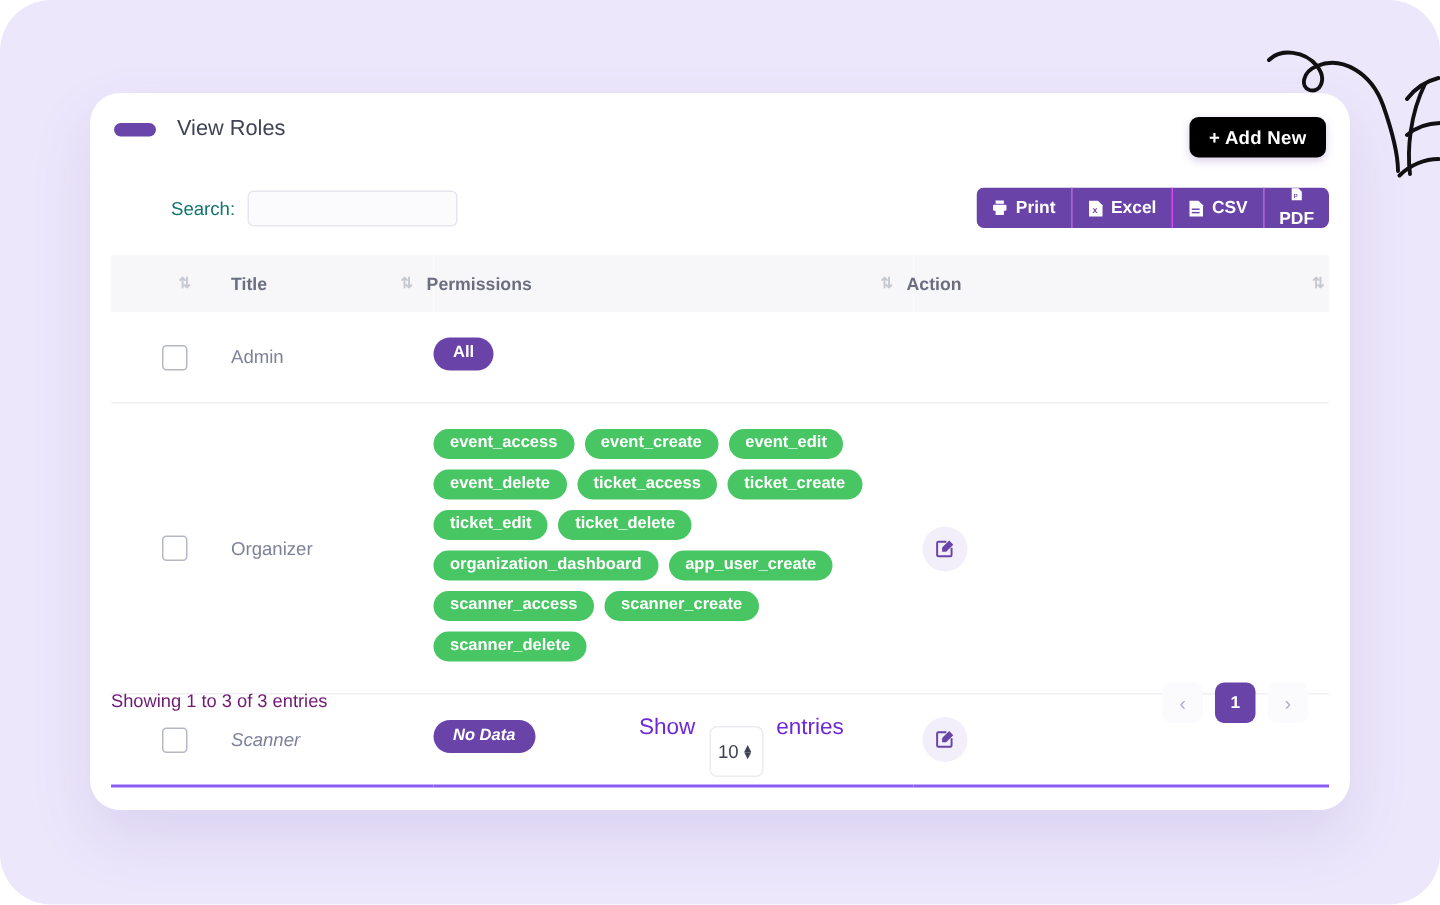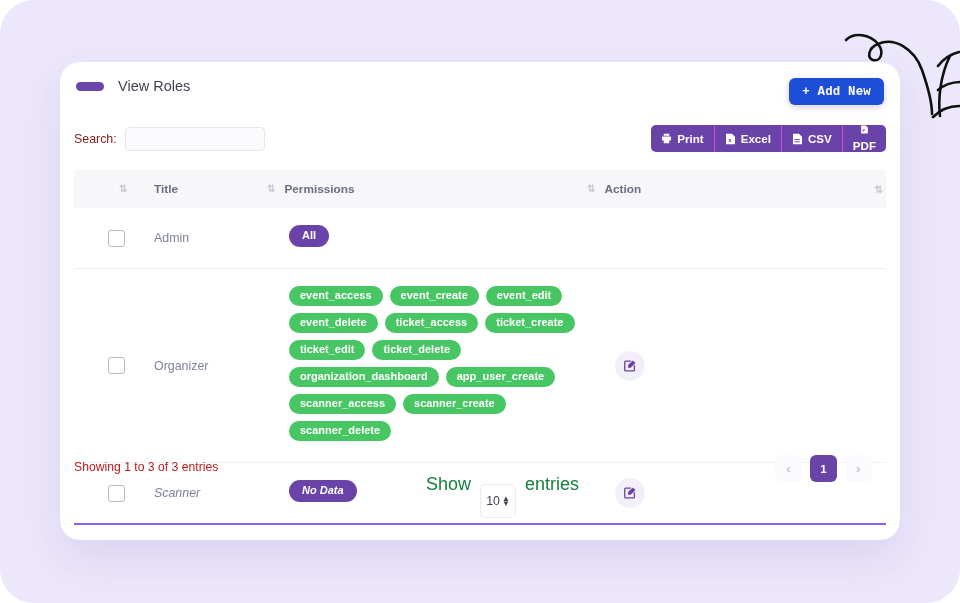--- a/index.html
+++ b/index.html
@@ -54,47 +54,48 @@
     display: block;
   }
   .card-title {
     font-size: 14.5px;
     color: #3f4254;
     font-weight: 400;
   }
   .add-new-btn {
     position: absolute;
     right: 16px; top: 16px;
-    background: #1d4ed8;
+    background: #000000;
     color: #fff;
     border: none;
     border-radius: 6px;
     height: 27px;
     padding: 0 13px;
     font-size: 12.4px;
     font-weight: bold;
-    font-family: Liberation Mono, monospace;
+    font-family: Liberation Sans, sans-serif;
     cursor: pointer;
     letter-spacing: .2px;
     box-shadow: 0 2px 6px rgba(106,67,168,.28);
   }
   
   .toolbar {
     position: absolute;
     left: 0; right: 0; top: 56px;
     height: 44px;
   }
   .search-box {
     position: absolute;
     left: 14px; top: 9px;
     display: flex; align-items: center; gap: 8px;
   }
   .search-label {
     font-size: 12.4px;
-    color: #7f1d1d;
+    color: #0f766e;
+    margin-left: 40px;
   }
   .search-input {
     width: 140px; height: 24px;
     border: 1px solid #e6e7ee;
     border-radius: 4px;
     background: #fbfbfd;
     outline: none;
     font-size: 12px;
     padding: 0 6px;
     font-family: "Liberation Sans", sans-serif;
@@ -205,28 +206,28 @@
   .footer {
     position: absolute;
     left: 14px; right: 14px;
     bottom: 50px;
     height: 40px;
   }
   .showing-txt {
     position: absolute;
     left: 0; top: 10px;
     font-size: 12.2px;
-    color: #b91c1c;
+    color: #701a75;
   }
   .show-entries {
     position: absolute;
     left: 352px; top: 0;
     display: flex; align-items: center; gap: 9px;
   }
-  .show-entries .lbl { font-size: 18px; color: #15803d; text-align: center; }
+  .show-entries .lbl { font-size: 15px; color: #6d28d9; text-align: center; }
   .entries-select {
     width: 36px; height: 34px;
     border: 1px solid #ebebf1;
     border-radius: 5px;
     background: #fff;
     display: flex; align-items: center; justify-content: center;
     gap: 2px;
     font-size: 12.4px;
     color: #3f4254;
     cursor: pointer;

